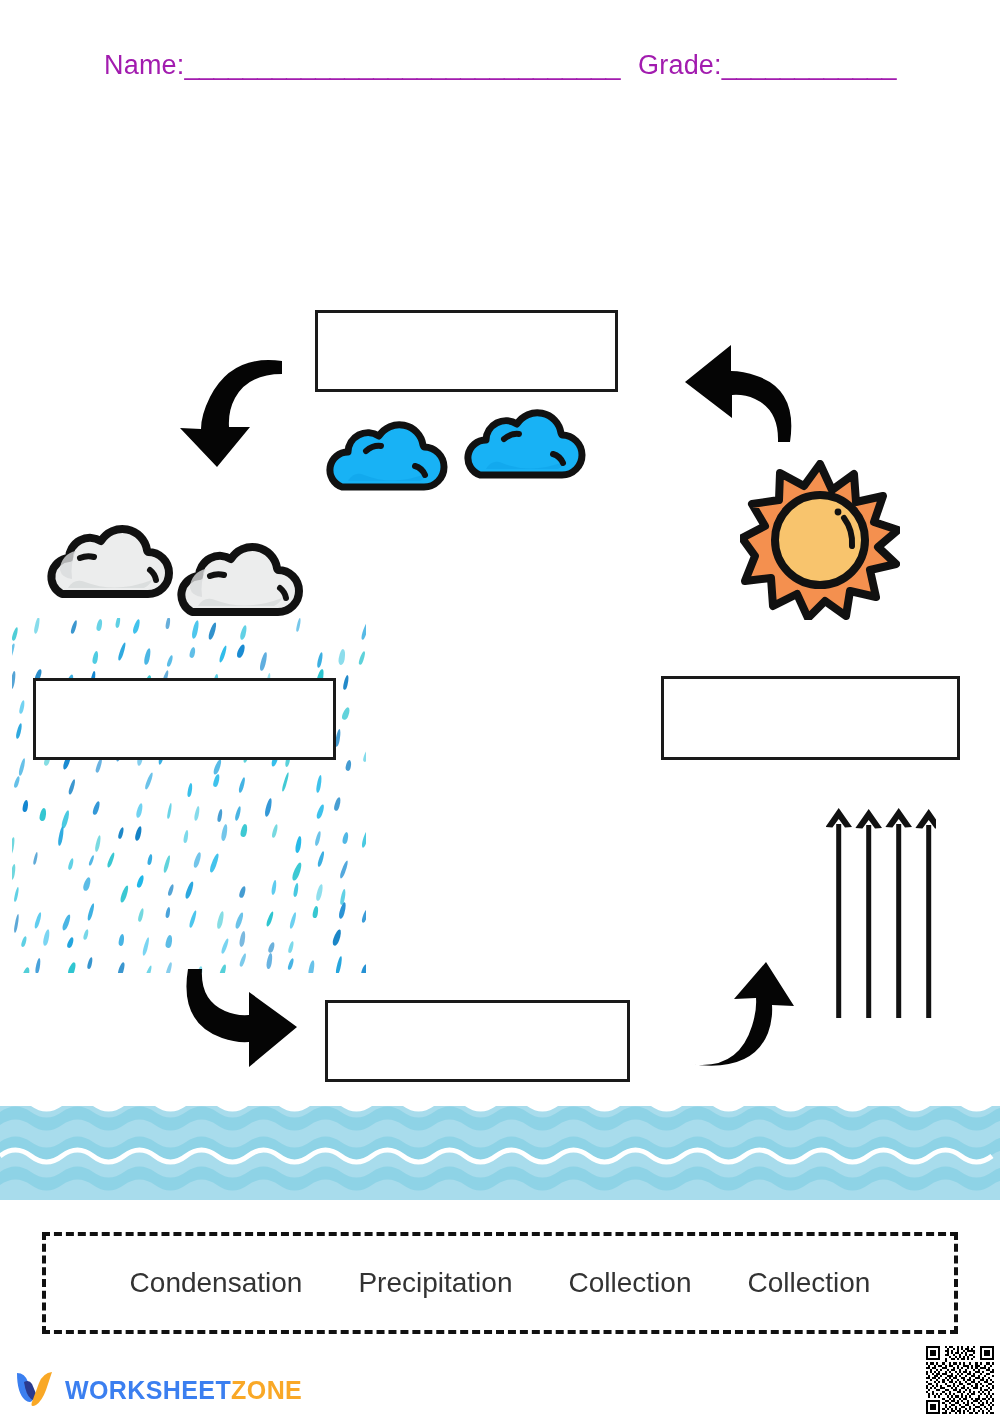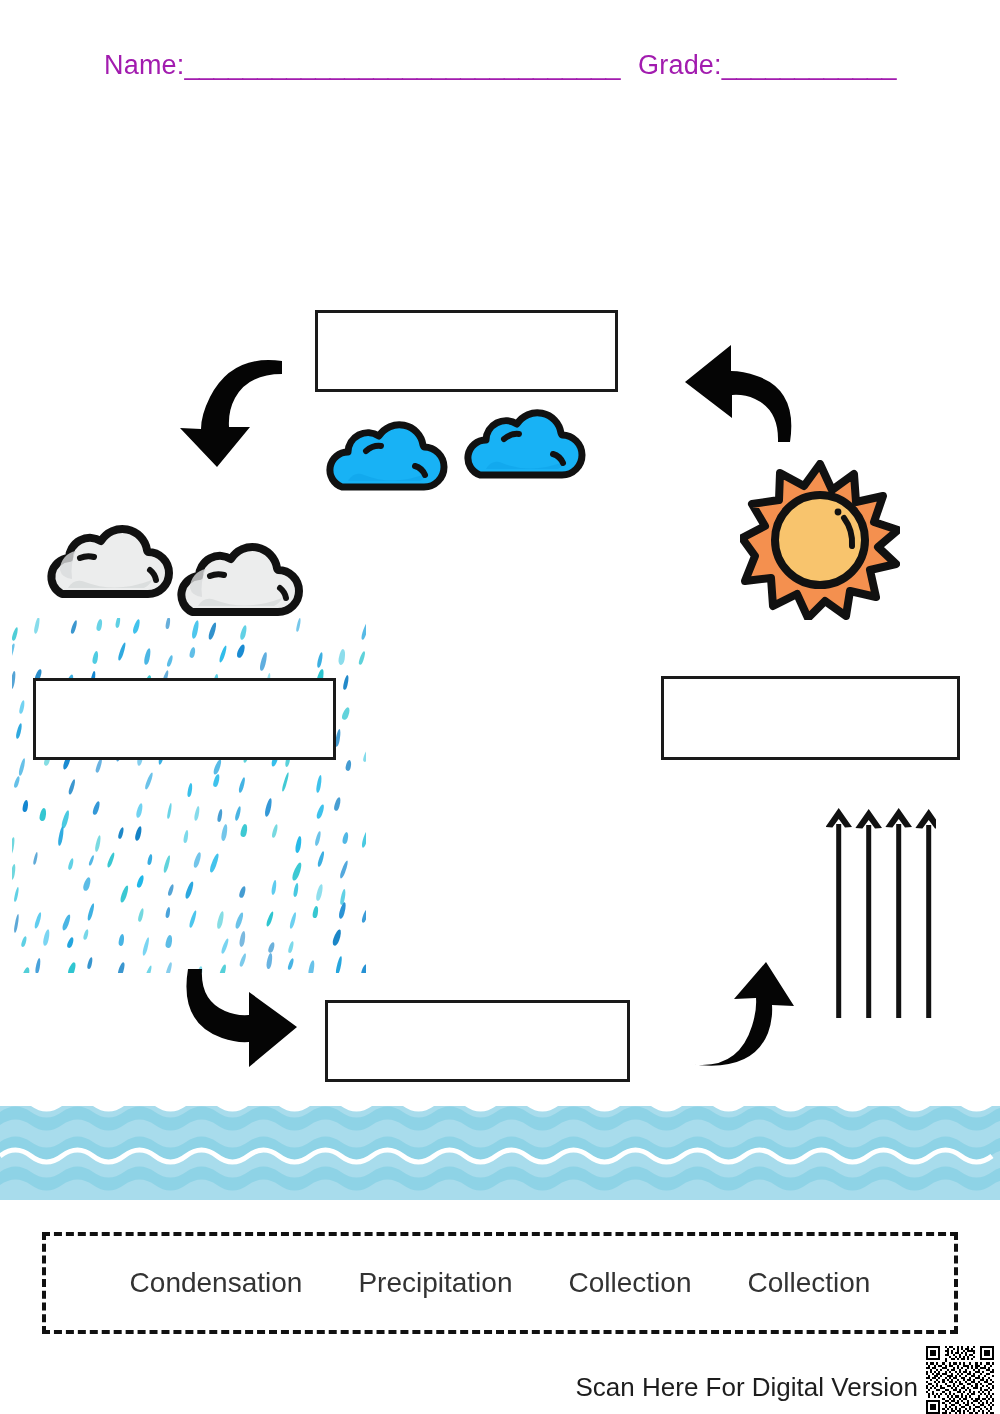--- a/index.html
+++ b/index.html
@@ -485,22 +485,31 @@
     <div class="answer-box" style="left:325px; top:1000px; width:305px; height:82px;"></div>
   </div>
 
   <div id="wordbank">
     <span class="word">Condensation</span>
     <span class="word">Precipitation</span>
     <span class="word">Collection</span>
     <span class="word">Collection</span>
   </div>
 
-
-  <div id="scan-text">Scan Here For Digital Version</div>
+  <div id="footer-logo">
+    <span>
+      <svg width="42" height="36" viewBox="0 0 42 36">
+        <path d="M3,3 q0,20 8,27 q6,5 9,-2 l-6,-16 q-3,-9 -11,-9 Z" fill="#3b7ff0"></path>
+        <path d="M10,12 q2,13 7,17 q5,3 6,-3 l-5,-12 q-3,-5 -8,-2 Z" fill="#2a3b8f"></path>
+        <path d="M38,2 q-9,1 -13,11 l-7,19 q-2,6 4,3 q6,-4 10,-15 Z" fill="#f9a826"></path>
+      </svg>
+    </span>
+    <span id="logo-text"><span id="logo-worksheet">WORKSHEET</span><span id="logo-zone">ZONE</span></span>
+  </div>
+
 
   <div id="qr-code">
     <svg width="68" height="68" viewBox="0 0 33 33" shape-rendering="crispEdges">
       <rect width="33" height="33" fill="#ffffff"></rect>
       <g fill="#000000">
         <path d="M0,0h7v7h-7z M1,1v5h5v-5z"></path>
           <rect x="2" y="2" width="3" height="3"></rect>
         <path d="M26,0h7v7h-7z M27,1v5h5v-5z"></path>
           <rect x="28" y="2" width="3" height="3"></rect>
         <path d="M0,26h7v7h-7z M1,27v5h5v-5z"></path>

